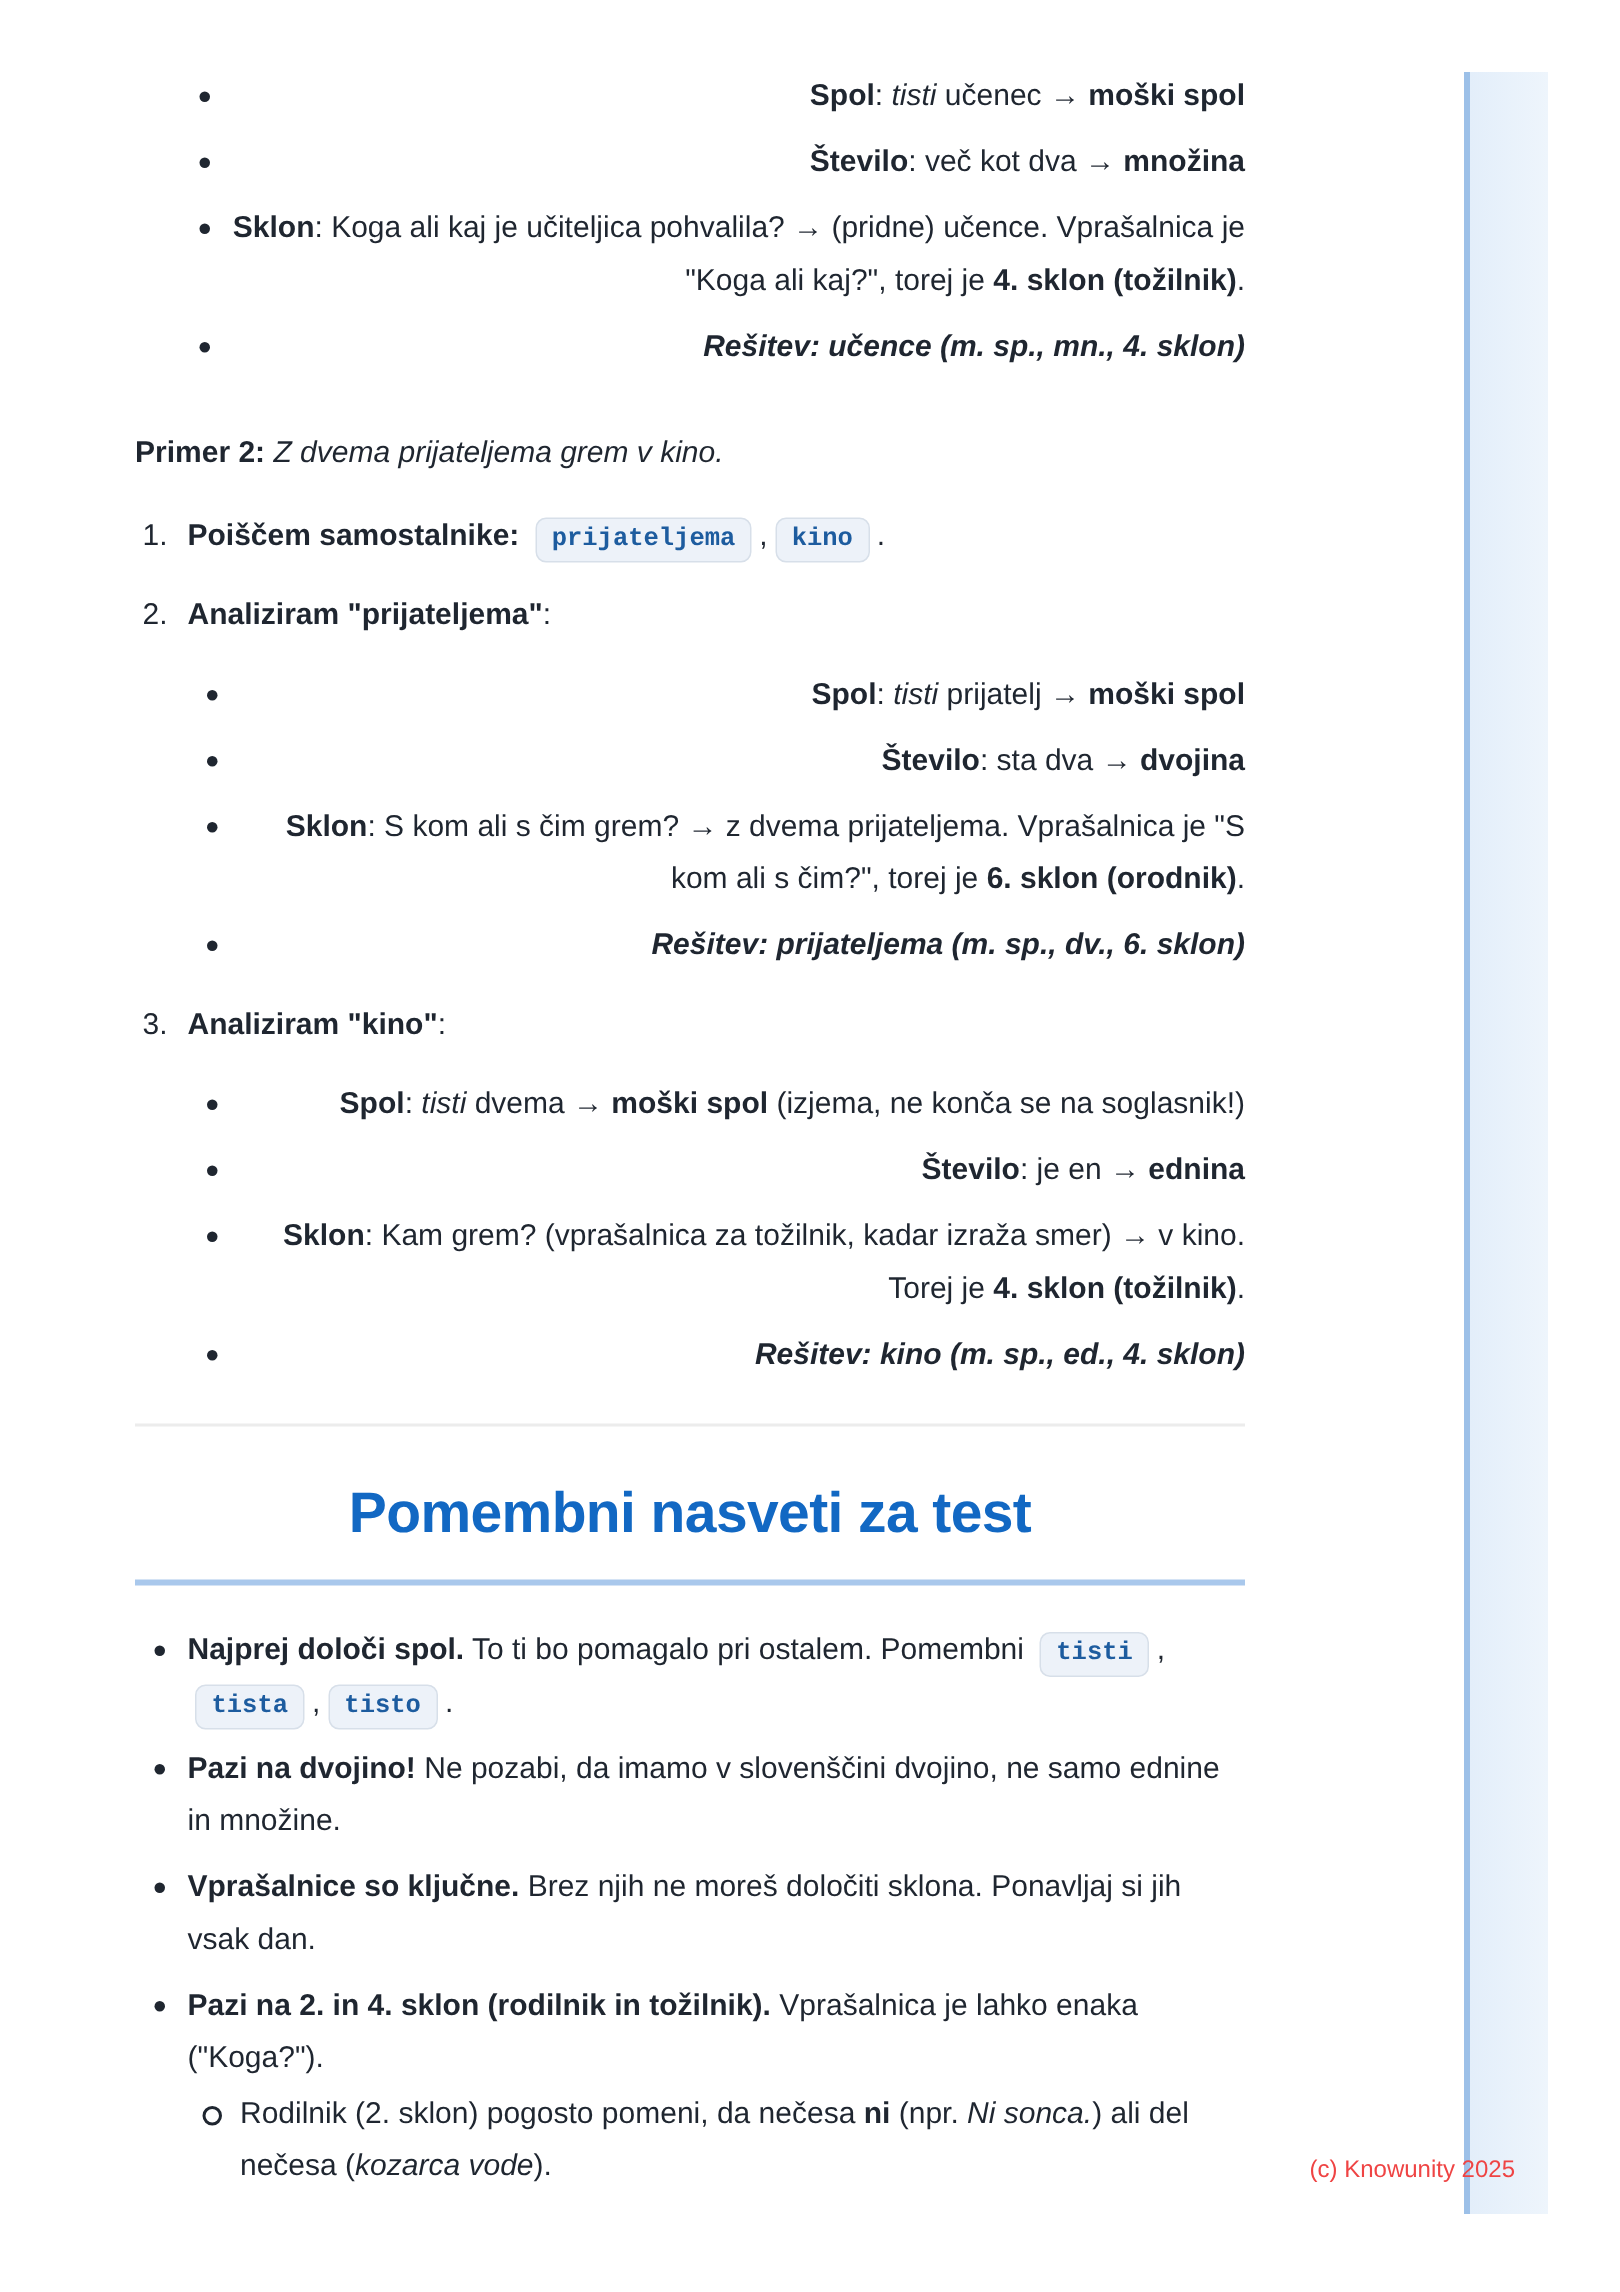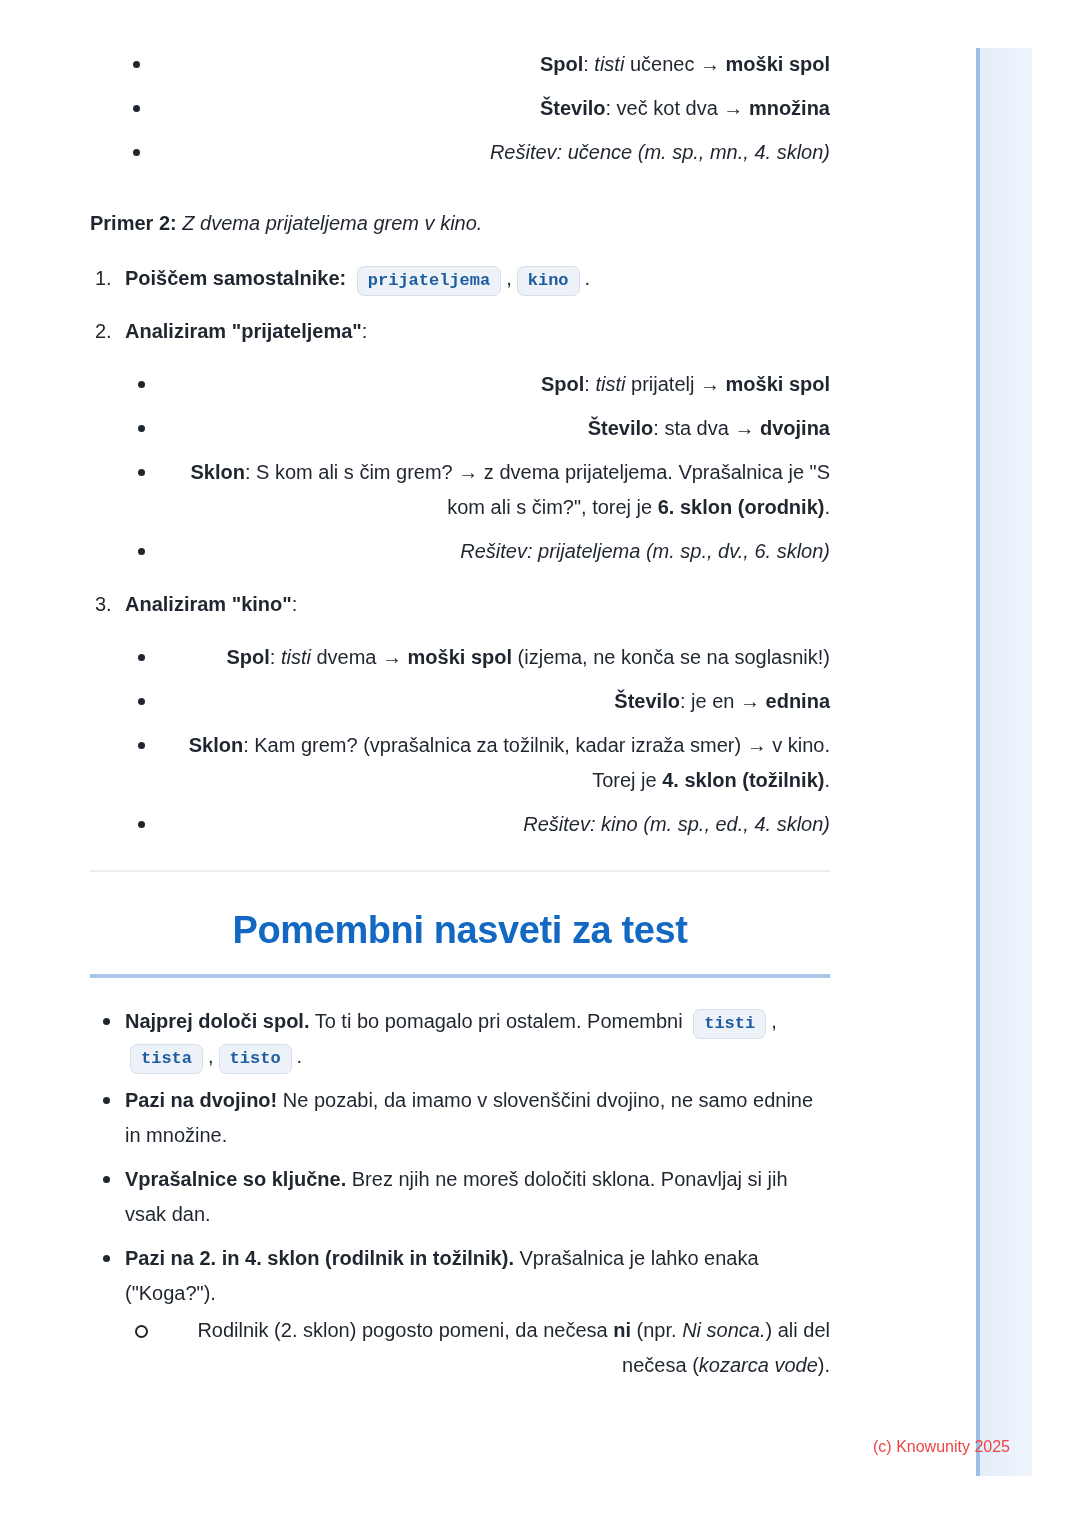--- a/index.html
+++ b/index.html
@@ -44,21 +44,21 @@
 
   
   .ul-main { padding-left: 35px; margin-top: 26px; }
   .ul-main > li { margin-bottom: 9px; }
   .ul-main > li::before {
     content: ""; position: absolute; left: -22px; top: 14px;
     width: 7px; height: 7px; border-radius: 50%; background: #1f2630;
   }
 
   
-  .ul-circle { padding-left: 35px; margin-top: 2px; text-align: right; }
+  .ul-circle { padding-left: 35px; margin-top: 2px; }
   .ul-circle > li::before {
     content: ""; position: absolute; left: -25px; top: 12px;
     width: 9px; height: 9px; border-radius: 50%;
     border: 2px solid #1f2630; background: transparent;
   }
 
   
   .ol-steps { padding-left: 35px; margin-top: 20px; }
   .ol-steps > li { margin-bottom: 18px; }
   .step-num { position: absolute; left: -30px; width: 26px; text-align: left; font-weight: 400; }
@@ -77,40 +77,41 @@
   hr.divider { border: none; border-top: 2px solid #ececec; margin-top: 28px; }
 
   h1.tips-heading {
     margin-top: 34px; padding-bottom: 20px;
     font-size: 38px; line-height: 48px; font-weight: 700;
     letter-spacing: -0.4px; color: #1268c3;
     border-bottom: 4px solid #a9c8ec;
     text-align: center;
   }
 
-  .resitev { font-style: italic; }
+  .resitev { font-style: italic; font-weight: bold; }
 
   .footer {
     position: absolute; top: 1437px; right: 70px;
     font-size: 16px; line-height: 20px; color: #ef4444;
     z-index: 3;
   }
 </style>
 </head>
 <body>
 
 <div class="page">
 
   <div class="strip"></div>
 
   <div class="content">
 
     <ul class="ul-sub">
       <li><b>Spol</b><span>: </span><i>tisti</i><span> učenec → </span><b>moški spol</b></li>
       <li><b>Število</b><span>: več kot dva → </span><b>množina</b></li>
+      <li><b>Sklon</b><span>: Koga ali kaj je učiteljica pohvalila? → (pridne) učence. Vprašalnica je "Koga ali kaj?", torej je </span><b>4. sklon (tožilnik)</b><span>.</span></li>
       <li class="resitev">Rešitev: učence (m. sp., mn., 4. sklon)</li>
     </ul>
 
     <p class="para"><b>Primer 2:</b><i> Z dvema prijateljema grem v kino.</i></p>
 
     <ol class="ol-steps">
 
       <li><span class="step-num">1.</span><b>Poiščem samostalnike:</b><span> </span><span class="chip">prijateljema</span><span>,</span><span class="chip">kino</span><span>.</span></li>
 
       <li><span class="step-num">2.</span><b>Analiziram "prijateljema"</b><span>:</span>

